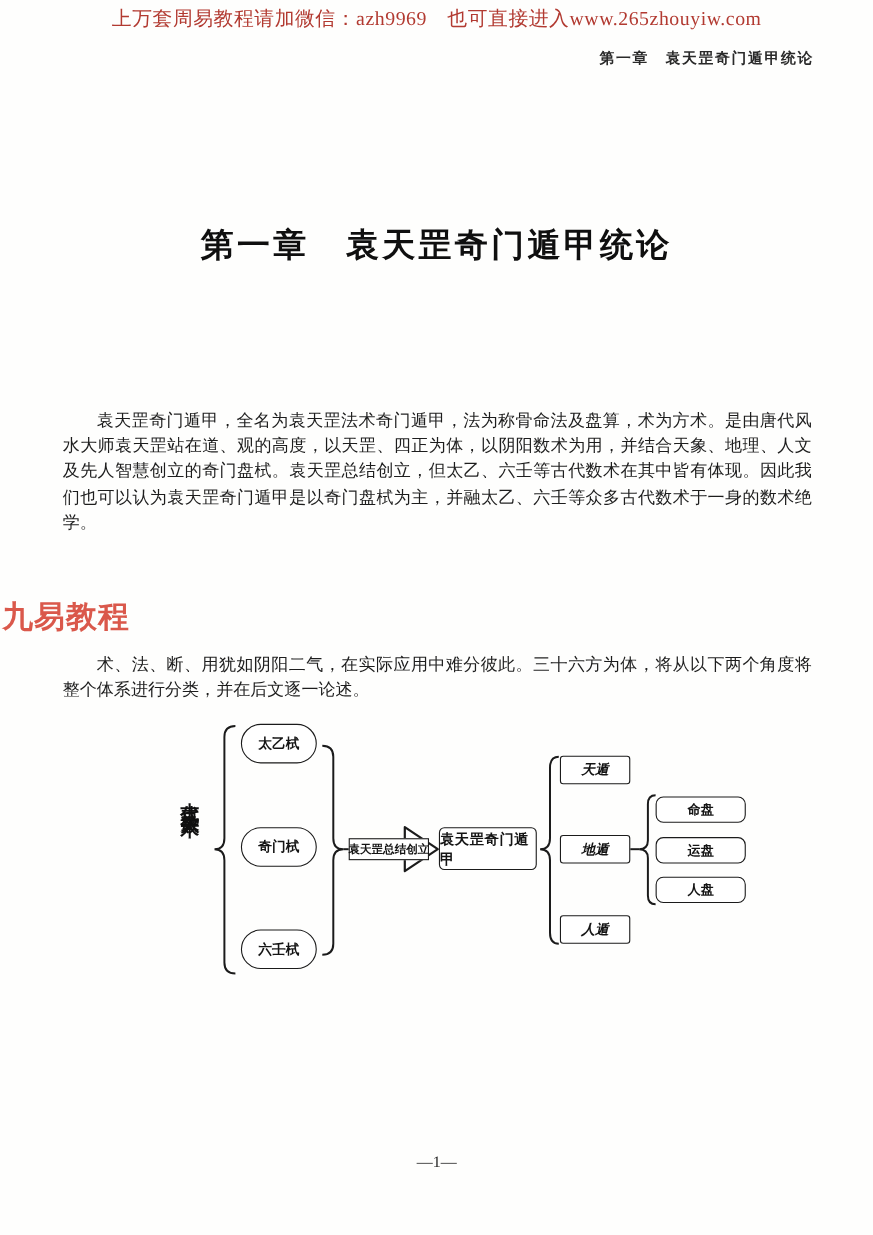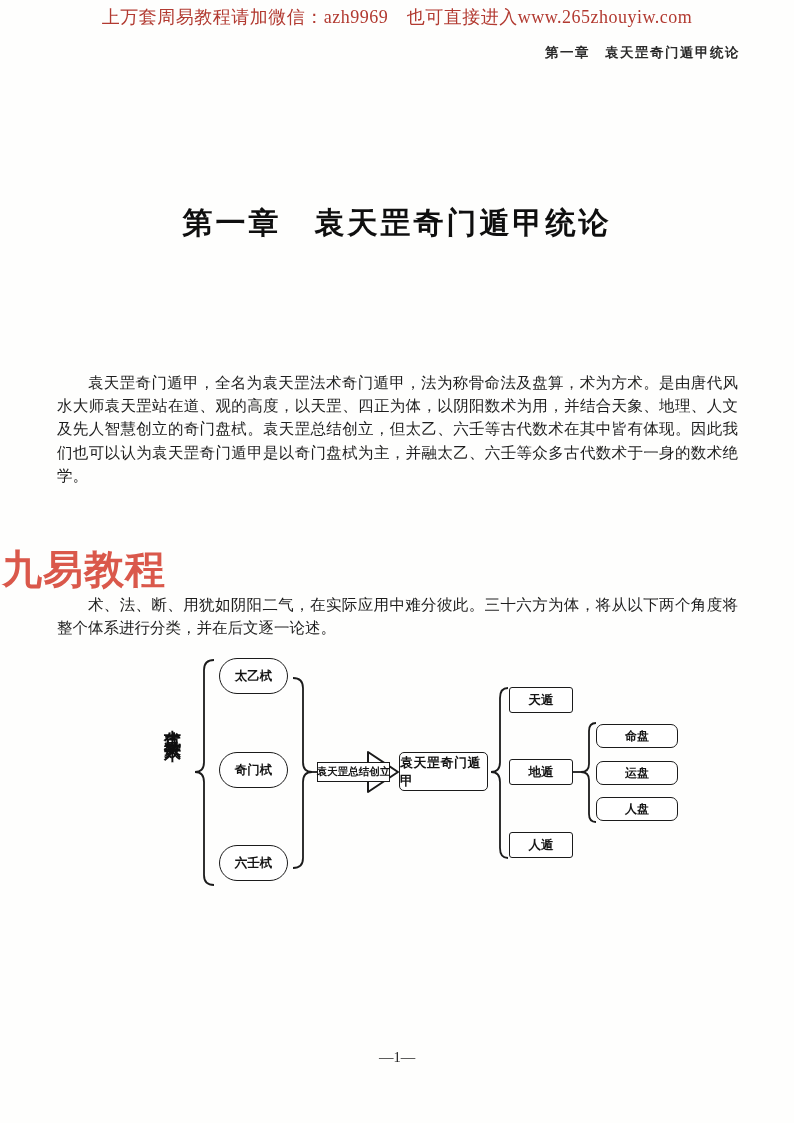--- a/index.html
+++ b/index.html
@@ -27,39 +27,39 @@
     font-size:15.5px; line-height:23.4px; text-align:justify;
     text-indent:2em; color:#1d1d1d;
   }
   #p1 { top:355px; }
   #p2 { top:455px; }
   #p3 { top:577px; }
   #p4 { top:915px; }
   .watermark {
     position:absolute; left:2px; top:542px;
     font-family:"Liberation Sans", sans-serif; font-weight:900;
-    font-size:40px; letter-spacing:1px; color:#d74b3c; opacity:0.92;
+    font-size:28px; letter-spacing:1px; color:#d74b3c; opacity:0.92;
   }
   .footer {
     position:absolute; top:1049px; left:0; right:0; text-align:center;
     font-size:14.5px; color:#222;
   }
   .diagram {
     position:absolute; left:0; top:648px; width:794px; height:252px;
     font-family:"Liberation Sans", sans-serif;
   }
   .dg-svg { position:absolute; left:0; top:0; }
   .dbox {
     position:absolute; border:1.8px solid #1b1b1b; background:#fff;
     display:flex; align-items:center; justify-content:center;
     font-weight:700; color:#141414; box-sizing:border-box;
   }
   .stadium { left:219px; width:69px; height:36px; border-radius:18px; font-size:12.5px; }
   #sb0 { top:10px; } #sb1 { top:104px; } #sb2 { top:197px; }
-  .rect1 { left:509px; width:64px; height:26px; border-radius:3px; font-size:12.5px; }
+  .rect1 { left:509px; width:64px; height:26px; border-radius:3px; font-size:12.5px;font-style:italic; }
   #r10 { top:39px; } #r11 { top:111px; } #r12 { top:184px; }
   .rect2 { left:596px; width:82px; height:24px; border-radius:7px; font-size:12px; }
   #r20 { top:76px; } #r21 { top:113px; } #r22 { top:149px; }
   .main-box {
     left:399px; top:104px; width:89px; height:39px;
     border-radius:5px; font-size:13px; letter-spacing:0.5px;
   }
   .arrow-label {
     position:absolute; left:317px; top:114px; width:73px; height:20px;
     border:1.6px solid #1b1b1b; background:#fff; box-sizing:border-box;

